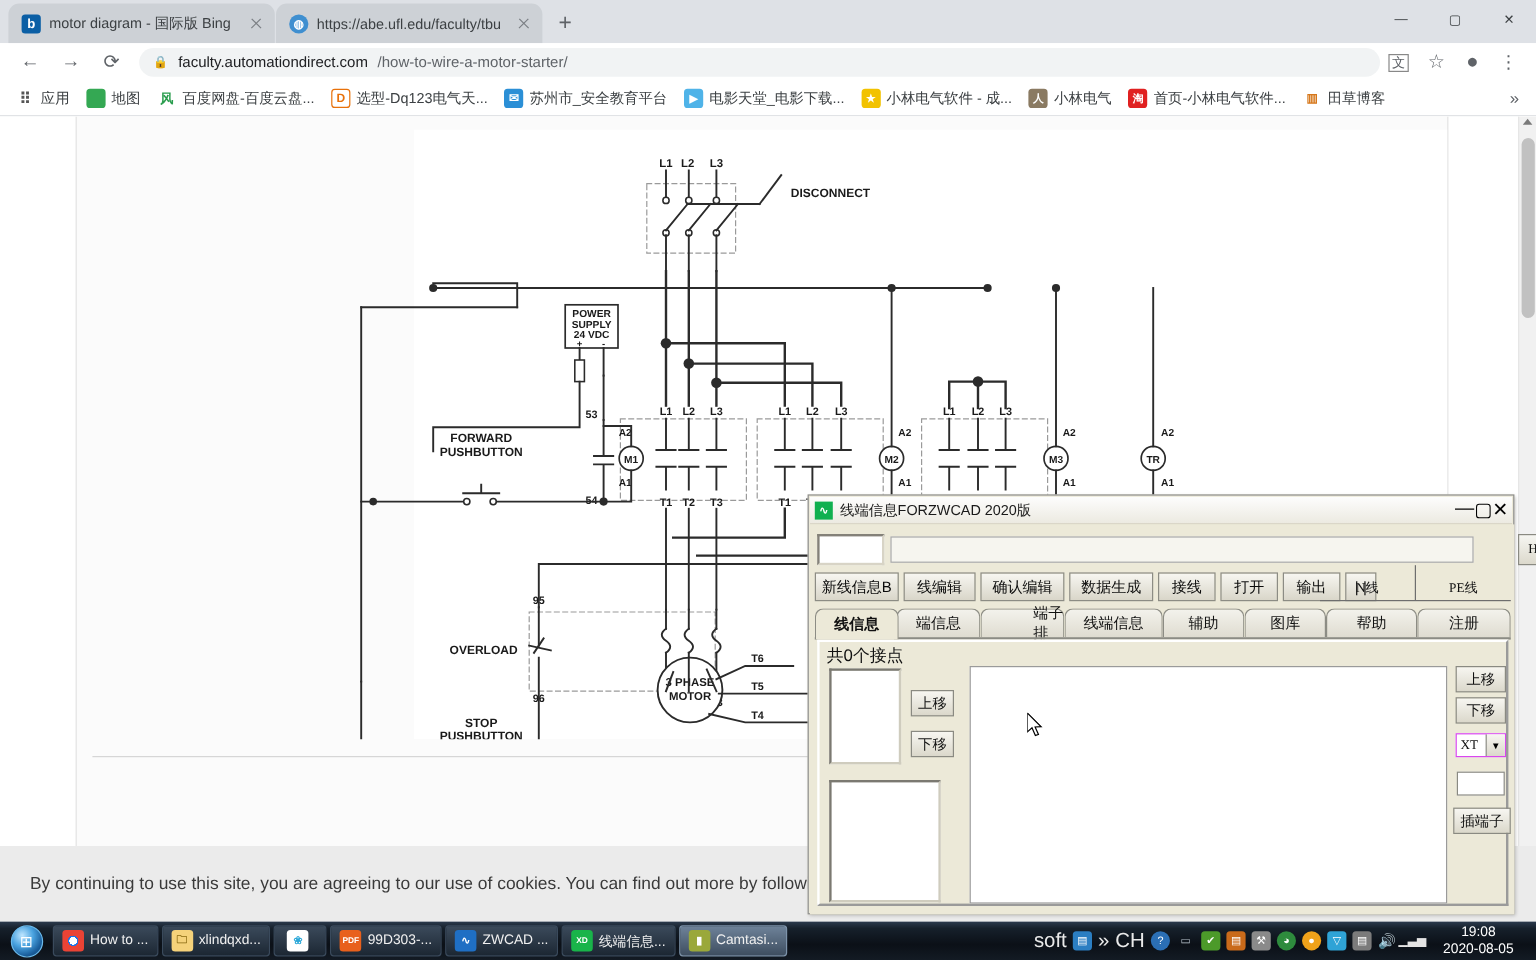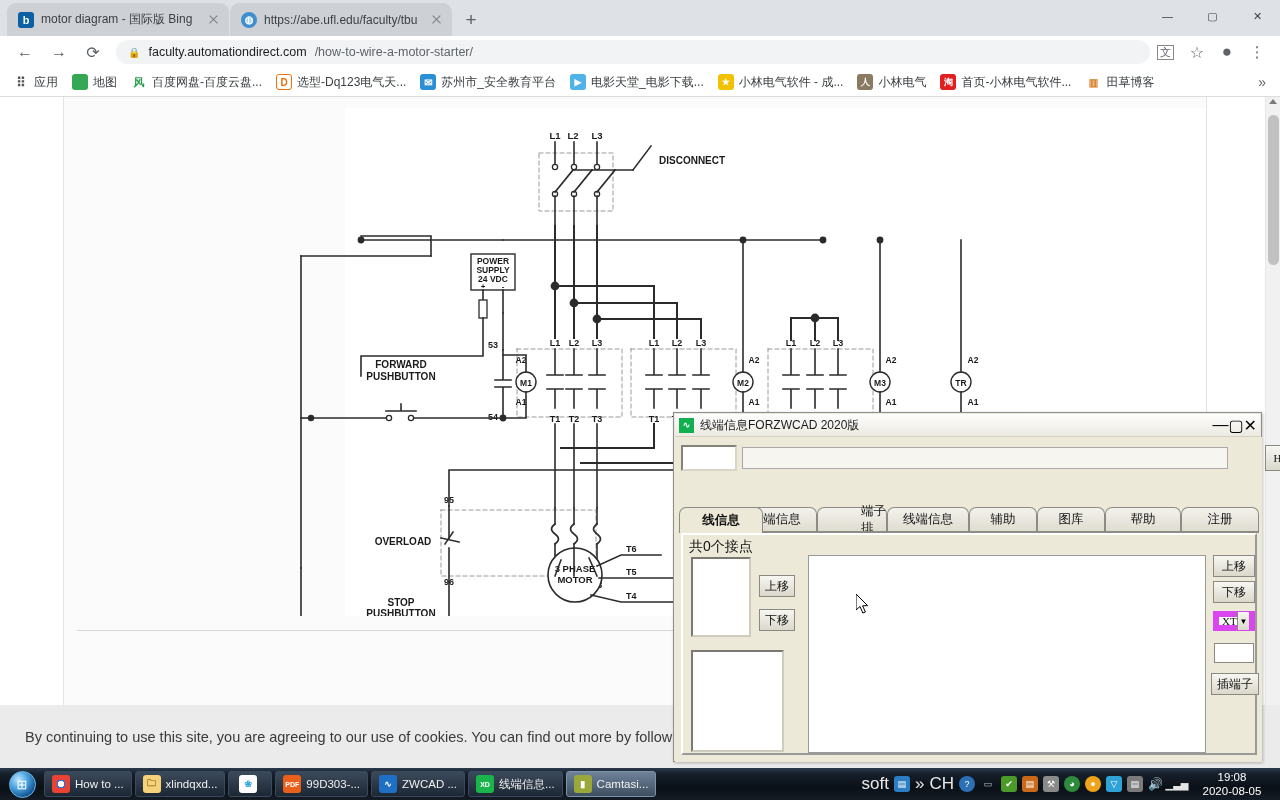--- a/index.html
+++ b/index.html
@@ -182,21 +182,21 @@
             background:linear-gradient(#f7f6f1,#dbd8cb); border:1px solid #8a8a82;
             display:flex; align-items:center; justify-content:center;
             font-size:12px; color:#111; }
   .bigwhite { position:absolute; left:125px; top:20px; width:398px; height:198px;
               background:#fff; border:1px solid #9a9a9a; }
   .rightcol { position:absolute; left:530px; top:20px; width:44px; height:198px; }
   .r-btn { position:absolute; left:0; width:42px; height:22px;
            background:linear-gradient(#f7f6f1,#dbd8cb); border:1px solid #8a8a82;
            display:flex; align-items:center; justify-content:center; font-size:12px; color:#111; }
   .r-combo { position:absolute; left:0; top:56px; width:42px; height:20px;
-             background:#fff; border:6px solid #d946ef; display:flex; align-items:center; }
+             background:#fff; border:1px solid #d946ef; display:flex; align-items:center; }
   .r-combo .cval { font-size:11px; font-family:"Liberation Serif", serif; padding-left:3px; color:#111; }
   .r-combo .carrow { margin-left:auto; width:16px; height:18px;
                      background:linear-gradient(#f7f6f1,#dbd8cb); border-left:1px solid #8a8a82;
                      display:flex; align-items:center; justify-content:center; font-size:8px; }
   .r-inp { position:absolute; left:1px; top:88px; width:40px; height:20px; background:#fff; border:1px solid #8a8a82; }
   .r-wide { position:absolute; left:-2px; top:118px; width:48px; height:22px;
             background:linear-gradient(#f7f6f1,#dbd8cb); border:1px solid #8a8a82;
             display:flex; align-items:center; justify-content:center; font-size:12px; color:#111; }
 
   
@@ -562,23 +562,38 @@
   </div>
 
   <div class="dlg-body">
 
     <div class="row-inputs">
       <div class="inp-small"></div>
       <div class="inp-wide"></div>
       <div class="btn-hi">Hi</div>
     </div>
 
+    <div class="row-tools">
+      <div class="tbtn" style="left:0;width:70px;">新线信息B</div>
+      <div class="tbtn" style="left:74px;width:60px;">线编辑</div>
+      <div class="tbtn" style="left:138px;width:70px;">确认编辑</div>
+      <div class="tbtn" style="left:212px;width:70px;">数据生成</div>
+      <div class="tbtn" style="left:286px;width:48px;">接线</div>
+      <div class="tbtn" style="left:338px;width:48px;">打开</div>
+      <div class="tbtn" style="left:390px;width:48px;">输出</div>
+      <div class="tbtn" style="left:442px;width:26px;">| |</div>
+
+      <div class="nline-grp">
+        <div>N线</div>
+        <div>PE线</div>
+      </div>
+    </div>
 
     <div class="tabs-row">
-      <div class="dtab sel" style="left:0;width:84px;font-family:Liberation Mono, monospace;">线信息</div>
+      <div class="dtab sel" style="left:0;width:70px;font-family:Liberation Mono, monospace;">线信息</div>
       <div class="dtab" style="left:68px;width:70px;">端信息</div>
       <div class="dtab" style="left:138px;width:70px;padding-left:43px;">端子排</div>
       <div class="dtab" style="left:208px;width:82px;">线端信息</div>
       <div class="dtab" style="left:290px;width:68px;">辅助</div>
       <div class="dtab" style="left:358px;width:68px;">图库</div>
       <div class="dtab" style="left:426px;width:76px;">帮助</div>
       <div class="dtab" style="left:502px;width:78px;">注册</div>
     </div>
     <div class="tabs-underline"></div>
 

